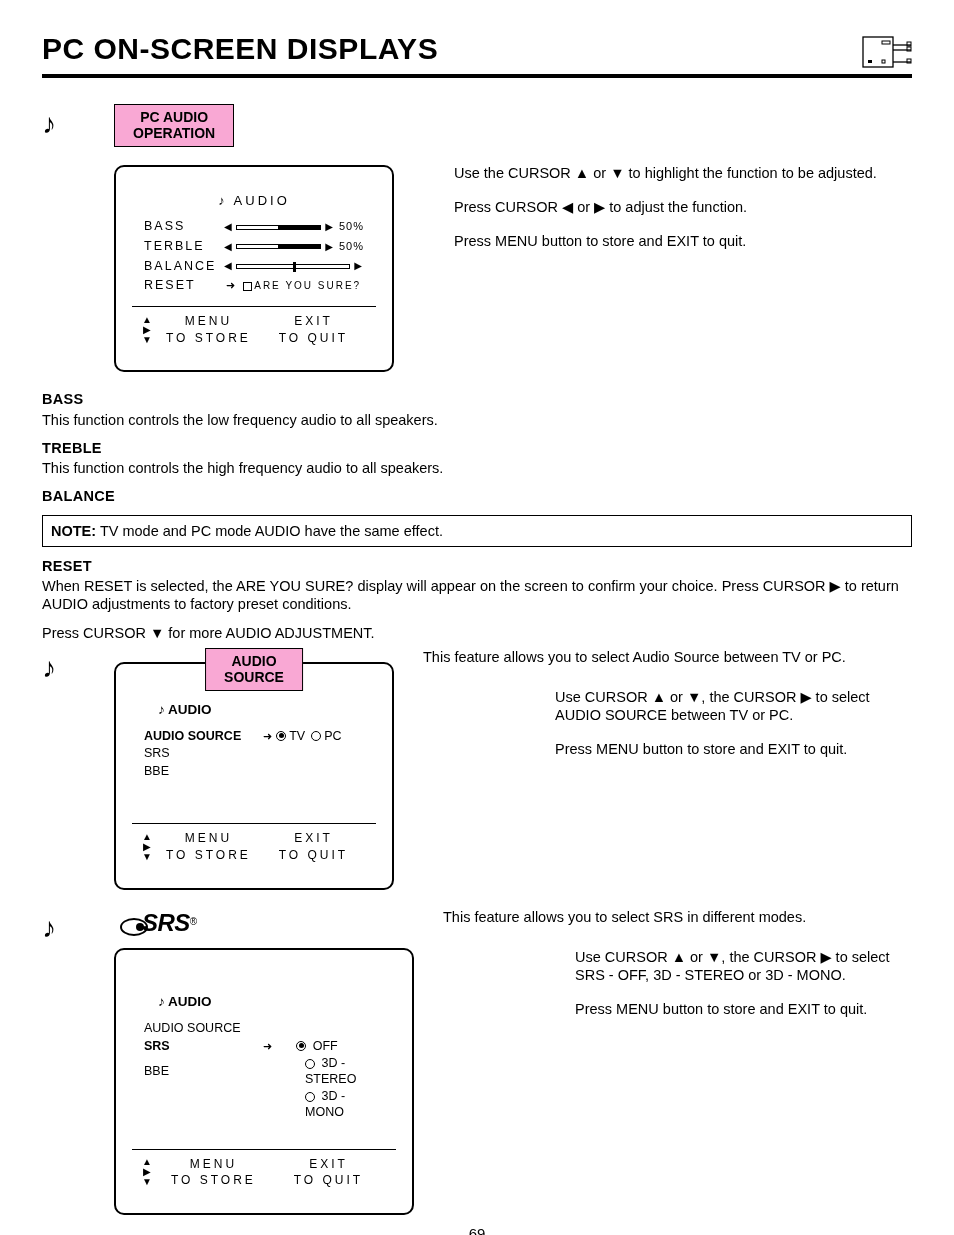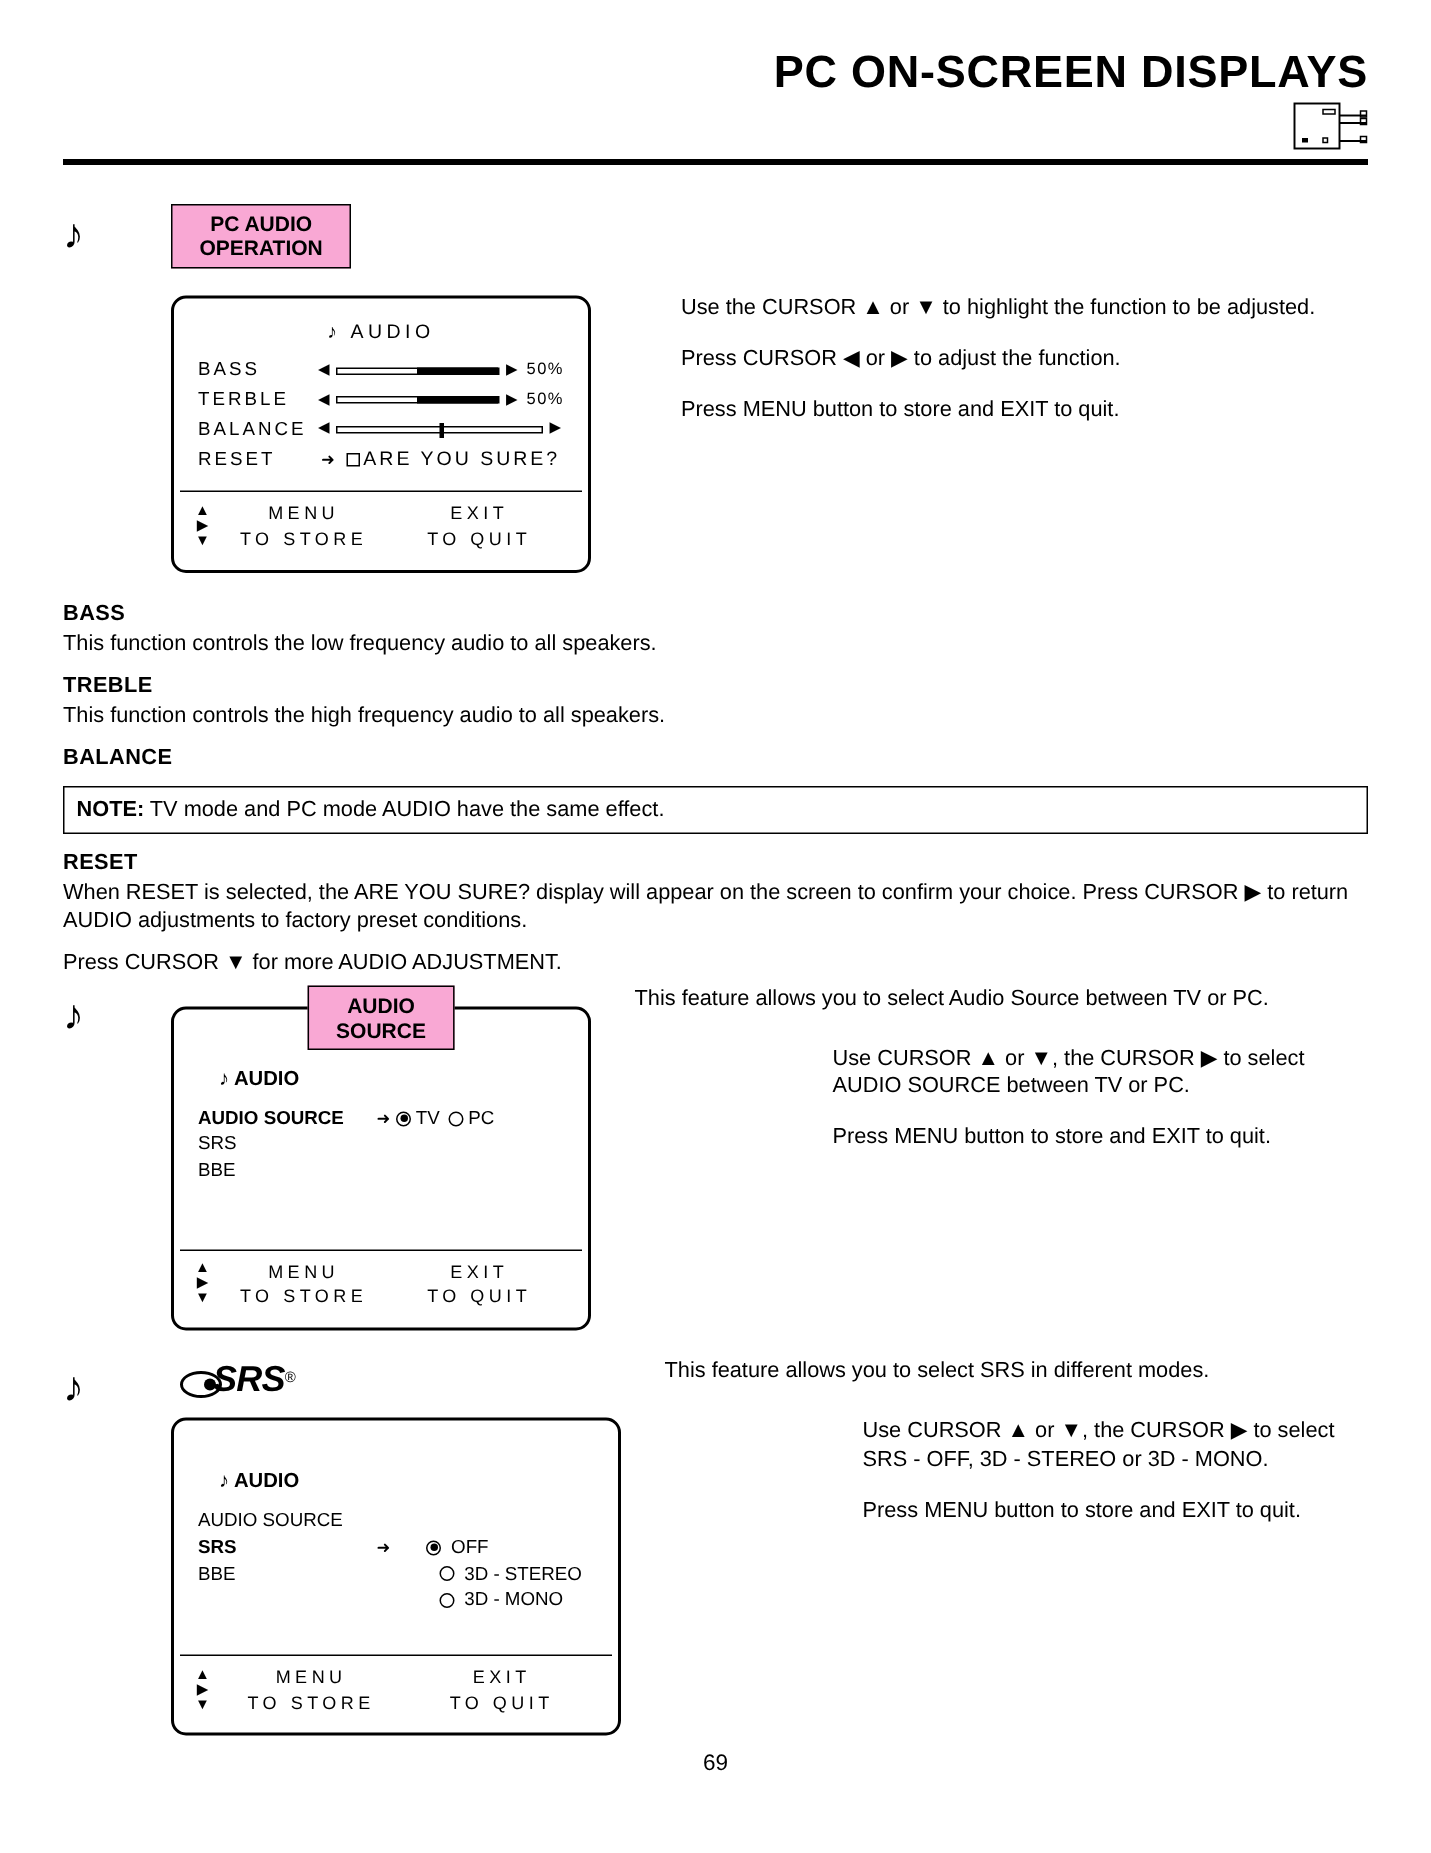--- a/index.html
+++ b/index.html
@@ -5,21 +5,21 @@
   * { box-sizing: border-box; }
   body {
     width: 954px;
     margin: 0 auto;
     padding: 30px 42px 20px 42px;
     font-family: Arial, Helvetica, sans-serif;
     font-size: 14.5px;
     color: #000;
     line-height: 1.25;
   }
-  .page-header { display:flex; align-items:flex-end; justify-content:space-between;flex-direction:column; }
+  .page-header { display:flex; align-items:flex-end; justify-content:space-between; }
   .page-title {
     font-size: 30px;
     font-weight: bold;
     letter-spacing: 0.5px;
     margin: 0;
   }
   .tv-icon { width: 50px; height: 32px; }
   .tv-icon svg { width:100%; height:100%; }
   .thick-hr { border: none; border-top: 4px solid #000; margin: 6px 0 26px 0; }
 
@@ -39,21 +39,21 @@
     background:#f9a8d4;
     position:relative;
     z-index:2;
     line-height:1.2;
   }
 
   .osd-panel {
     border:2.5px solid #000;
     border-radius:10px;
     width:280px;
-    padding:4px;
+    padding:16px;
     font-family: Arial, sans-serif;
     font-size:12.5px;
     background:#fff;
   }
   .osd-top { padding:10px 12px 8px 12px; }
   .osd-head { text-align:center; margin-bottom:10px; letter-spacing:3px; font-size:13px;}
   .osd-row { display:flex; align-items:center; margin:4px 0; }
   .osd-row-label { width:78px; letter-spacing:2px; }
   .slider { display:flex; align-items:center; flex:1; }
   .tri { font-size:10px; margin:0 2px;}
@@ -161,21 +161,21 @@
           <span class="slider">
               <span class="tri">◀</span>
               <span class="bar">
                 <span class="bar-knob" style="left:50%"></span>
               </span>
               <span class="tri">▶</span>
             </span>
         </div>
         <div class="osd-row">
           <span class="osd-row-label">RESET</span>
-          <span style="letter-spacing:2px; font-size:13px;"><span class="arrow-right"></span><span class="sq"></span><span>ARE YOU SURE?</span></span>
+          <span style="letter-spacing:2px; font-size:10px;"><span class="arrow-right"></span><span class="sq"></span><span>ARE YOU SURE?</span></span>
         </div>
       </div>
       <hr class="osd-hr">
       <div class="osd-bottom">
         <div class="nav-arrows">▲<span class="mid">▶</span>▼</div>
         <div class="osd-btn-col"><span>MENU</span><br><span>TO STORE</span></div>
         <div class="osd-btn-col"><span>EXIT</span><br><span>TO QUIT</span></div>
       </div>
     </div>
   </div>

